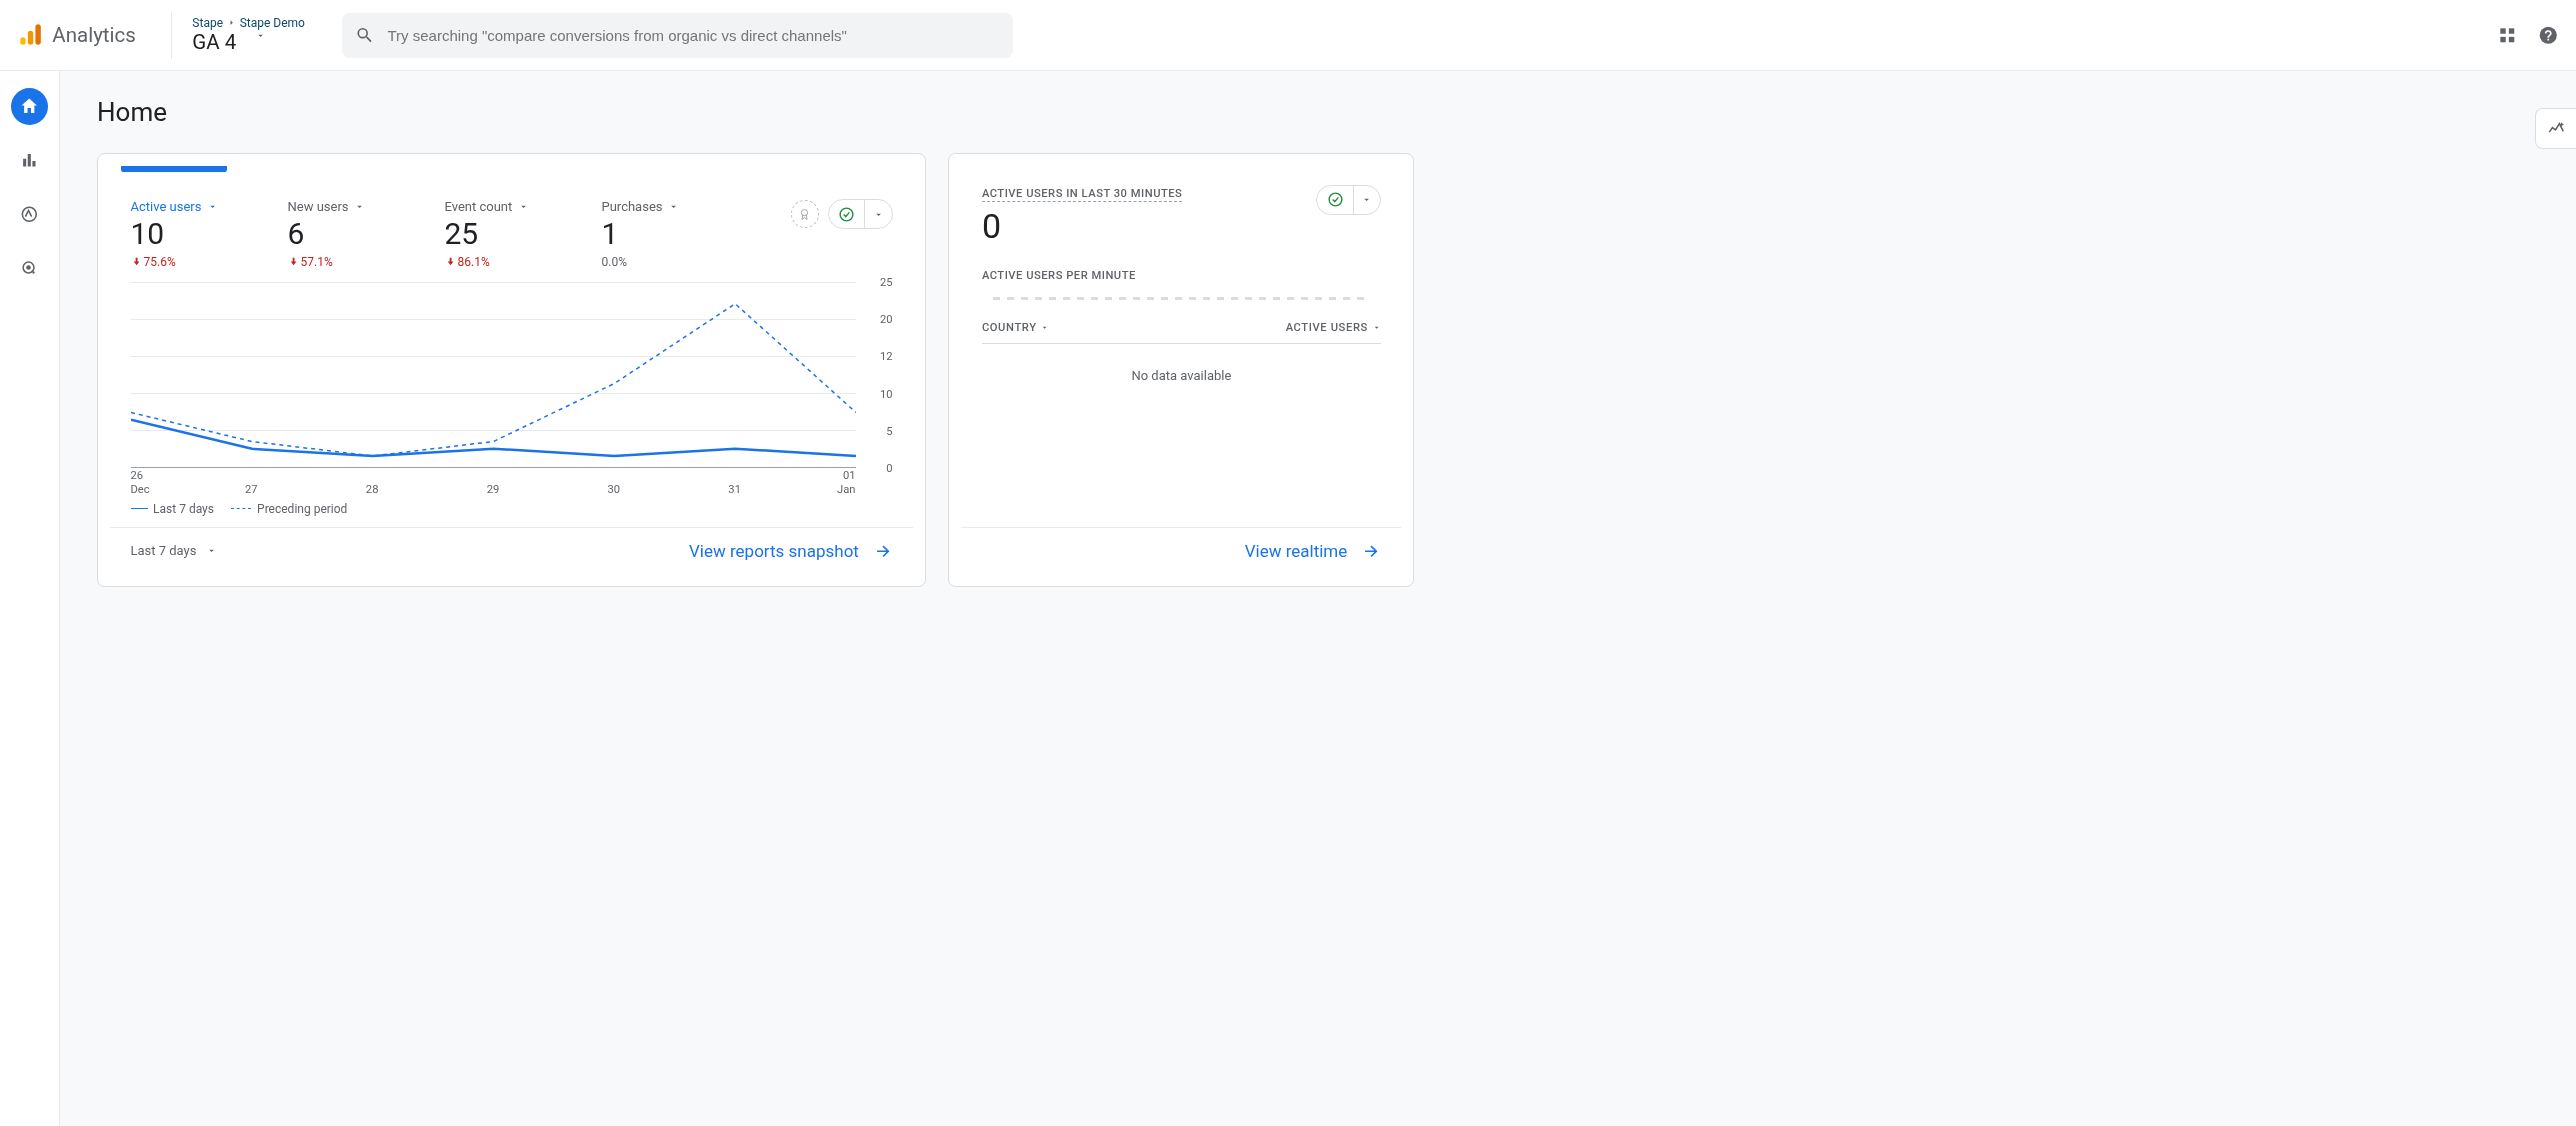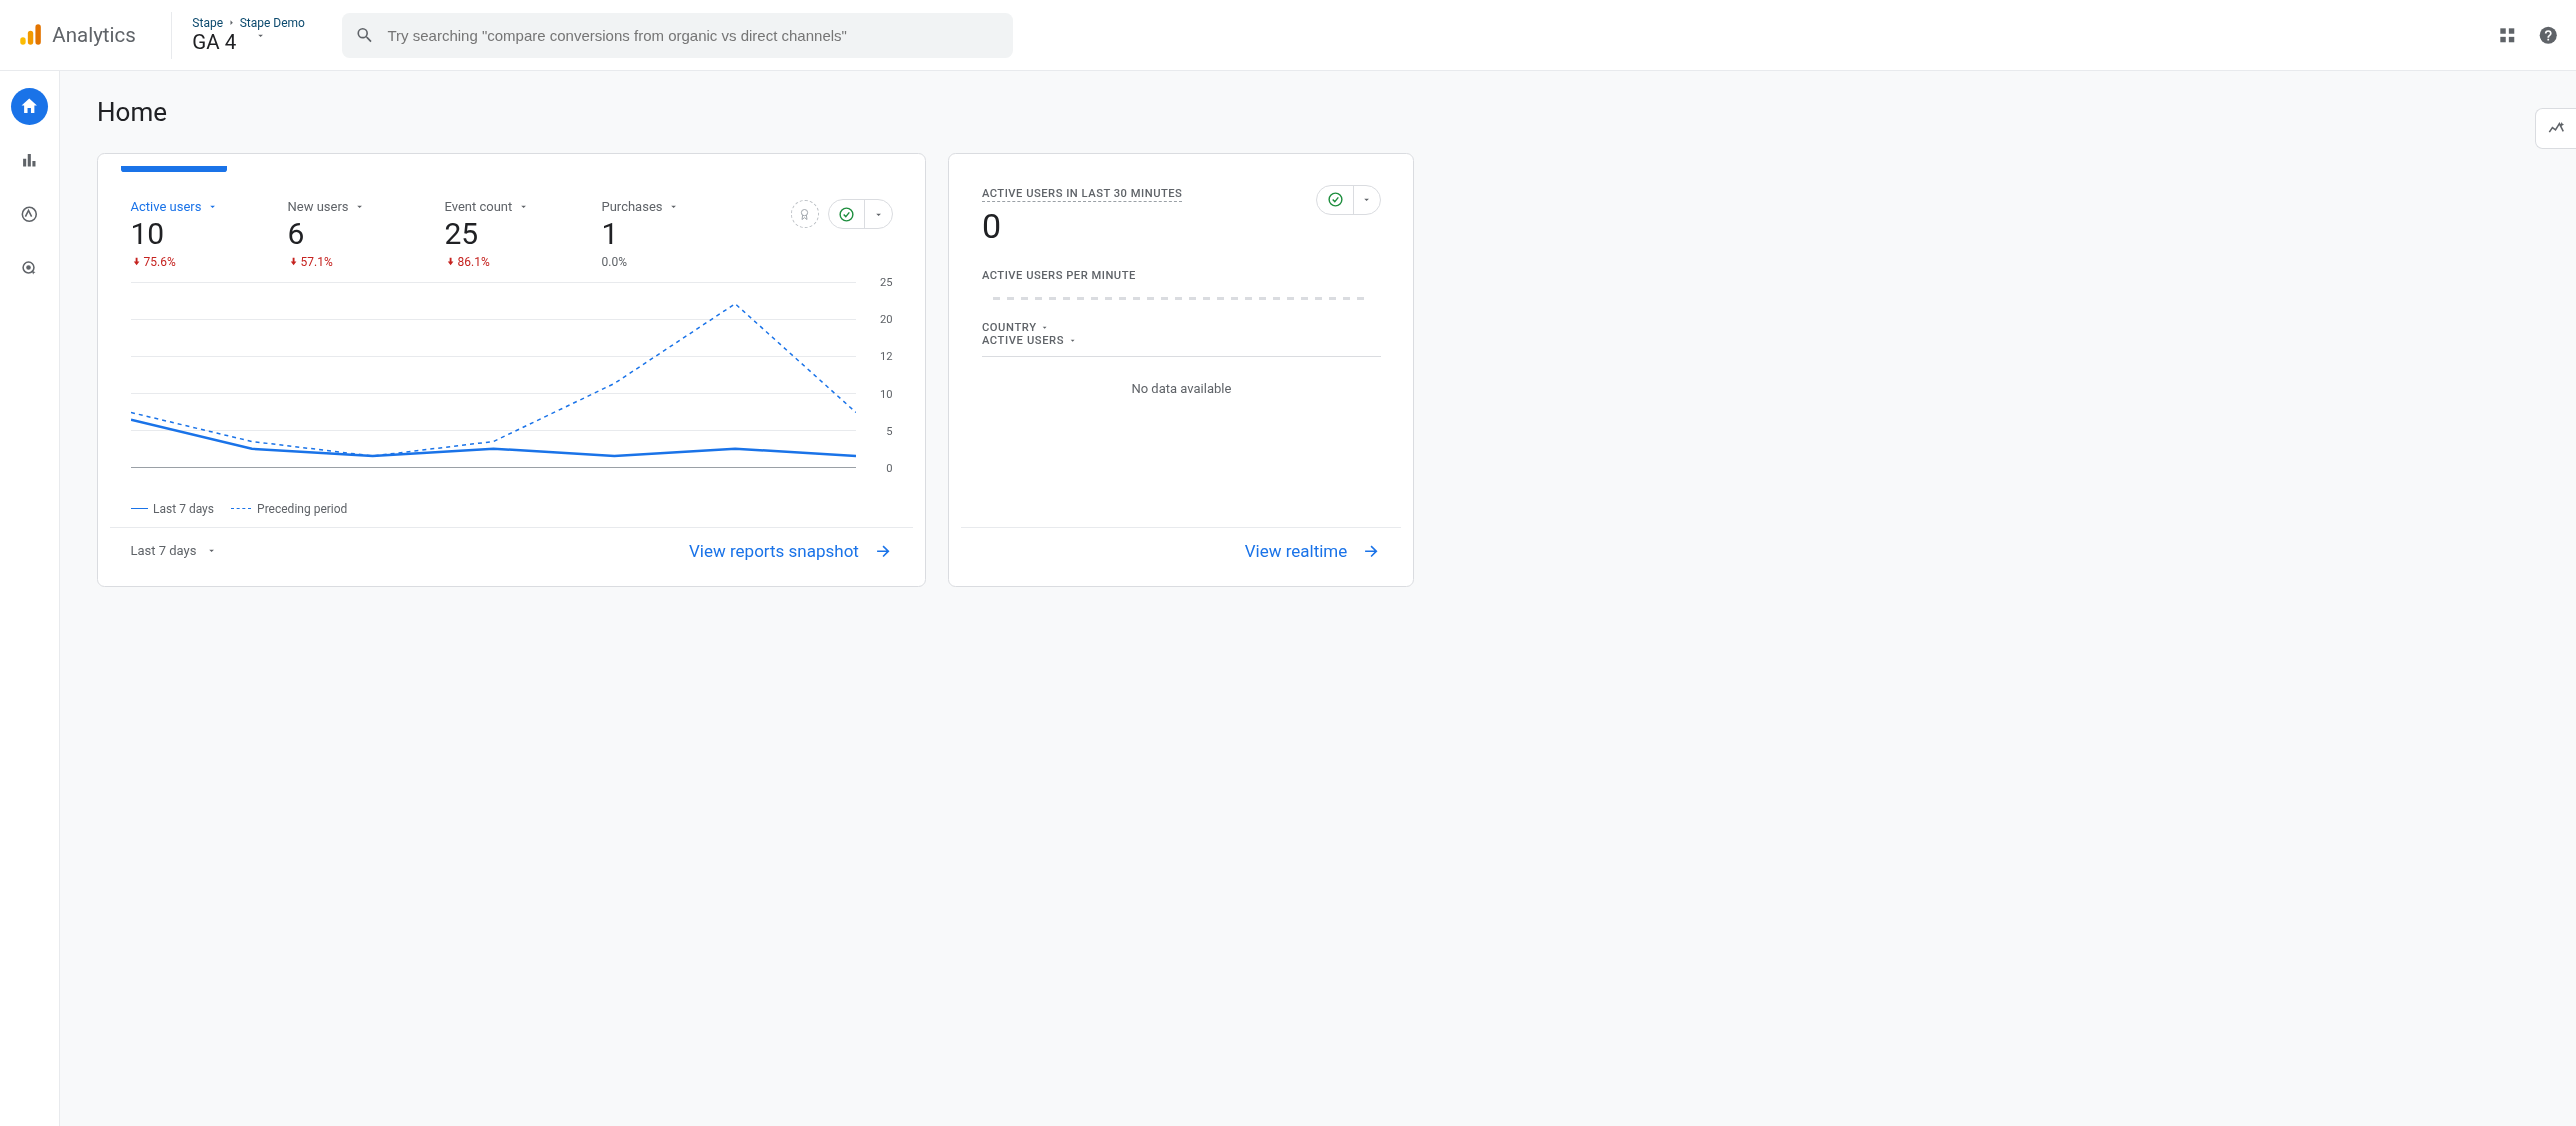--- a/index.html
+++ b/index.html
@@ -159,21 +159,21 @@
   .rt-value { font-size:34px; color:#202124; margin-top:3.7px;}
   .rt-sub { font-size:11.2px; color:#5f6368; letter-spacing:0.5px; font-weight:500; margin-top:22.4px;}
   .bar-row {
     margin-top:15px; height:3.7px;
     background: repeating-linear-gradient(90deg, #dadce0 0 7.5px, transparent 7.5px 14px);
   }
   .rt-table-head {
     display:flex; justify-content:space-between;
     border-bottom:0.9px solid #dadce0;
     padding: 20.5px 0 9.3px 0;
-    font-size:11.2px; color:#5f6368; letter-spacing:0.6px; font-weight:500;flex-direction:column;
+    font-size:11.2px; color:#5f6368; letter-spacing:0.6px; font-weight:500;
   }
   .rt-table-head span {display:flex;align-items:center;gap:3.7px;cursor:pointer;}
   .no-data { text-align:center; color:#5f6368; padding: 24px 0;}
   .rt-head-row { display:flex; align-items:flex-start;}
   svg { display:block; }
 </style>
 </head>
 <body>
 
 <div class="topbar">
@@ -351,20 +351,29 @@
                 <path d="M0,152 L133.33333333333334,184 L266.6666666666667,192 L400,184 L533.3333333333334,192 L666.6666666666667,184 L800,192 " fill="none" stroke="#1a73e8" stroke-width="2.5" vector-effect="non-scaling-stroke"></path>
                 <path d="M0,144 L133.33333333333334,176 L266.6666666666667,192 L400,176 L533.3333333333334,112 L666.6666666666667,24 L800,144 " fill="none" stroke="#1a73e8" stroke-width="1.5" stroke-dasharray="4 4" vector-effect="non-scaling-stroke"></path>
               </svg>
             <div id="yticks" style="position: absolute; right: 0px; top: 0px; bottom: 28px; width: 32px;">
                 <div class="ytick" style="top: 100%;">0</div>
                 <div class="ytick" style="top: 80%;">5</div>
                 <div class="ytick" style="top: 60%;">10</div>
                 <div class="ytick" style="top: 40%;">12</div>
                 <div class="ytick" style="top: 20%;">20</div>
                 <div class="ytick" style="top: 0%;">25</div>
+              </div>
+            <div id="xticks" style="position: absolute; left: 0px; right: 37px; bottom: 0px; height: 28px;">
+                <div class="xtick" style="left: 0%; transform: translateX(0px); text-align: left;">26<br>Dec</div>
+                <div class="xtick" style="left: 16.6667%;">27</div>
+                <div class="xtick" style="left: 33.3333%;">28</div>
+                <div class="xtick" style="left: 50%;">29</div>
+                <div class="xtick" style="left: 66.6667%;">30</div>
+                <div class="xtick" style="left: 83.3333%;">31</div>
+                <div class="xtick" style="left: 100%; transform: translateX(-100%); text-align: right;">01<br>Jan</div>
               </div>
           </div>
 
           <div class="legend">
             <div class="legend-item">
                 <span class="legend-swatch-solid"></span>
                 <span>Last 7 days</span>
               </div>
             <div class="legend-item">
                 <span class="legend-swatch-dash"></span>

